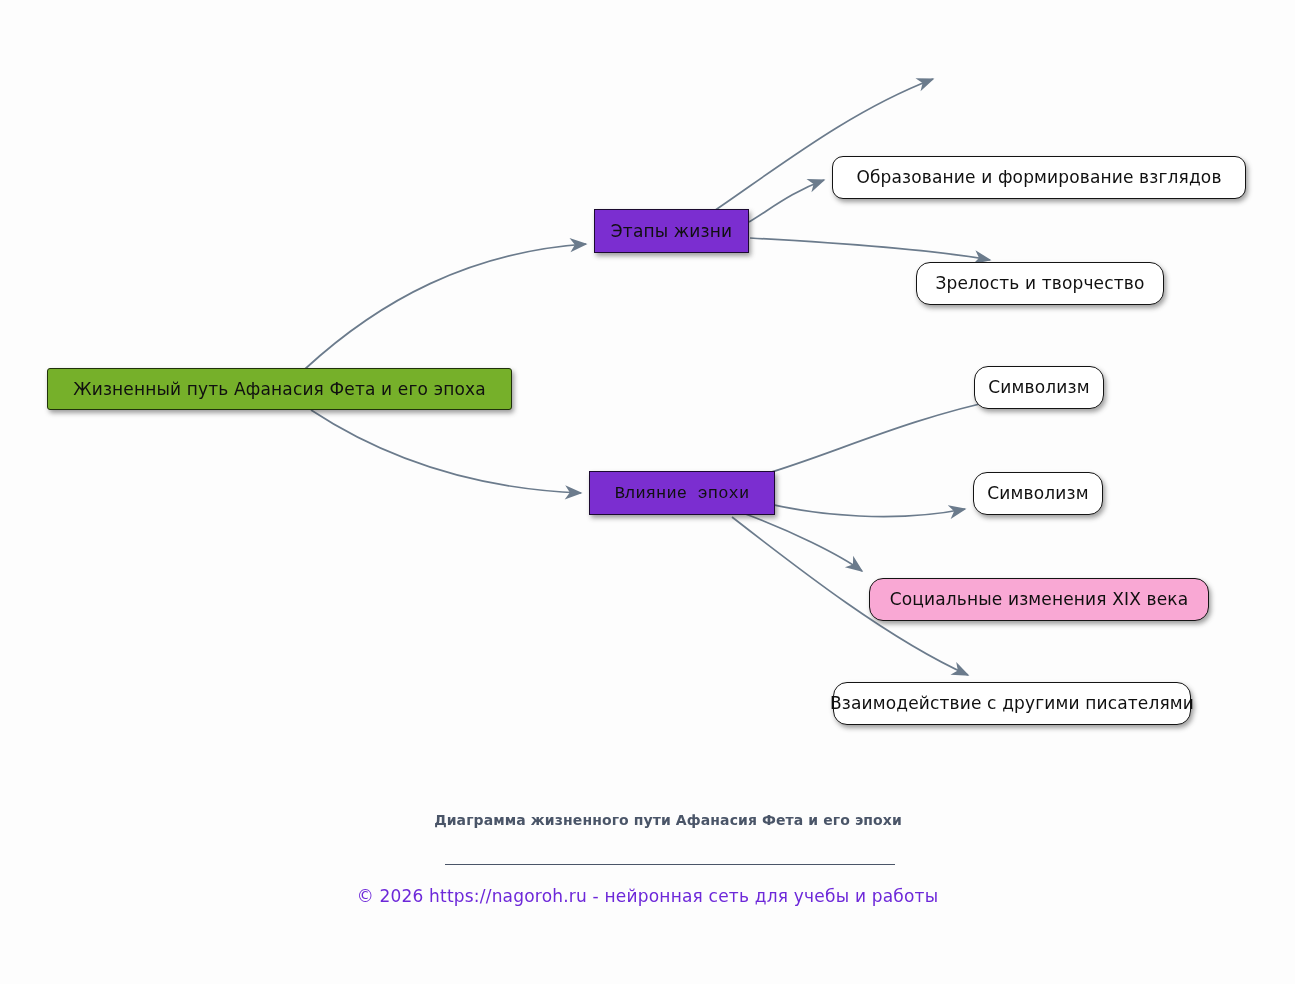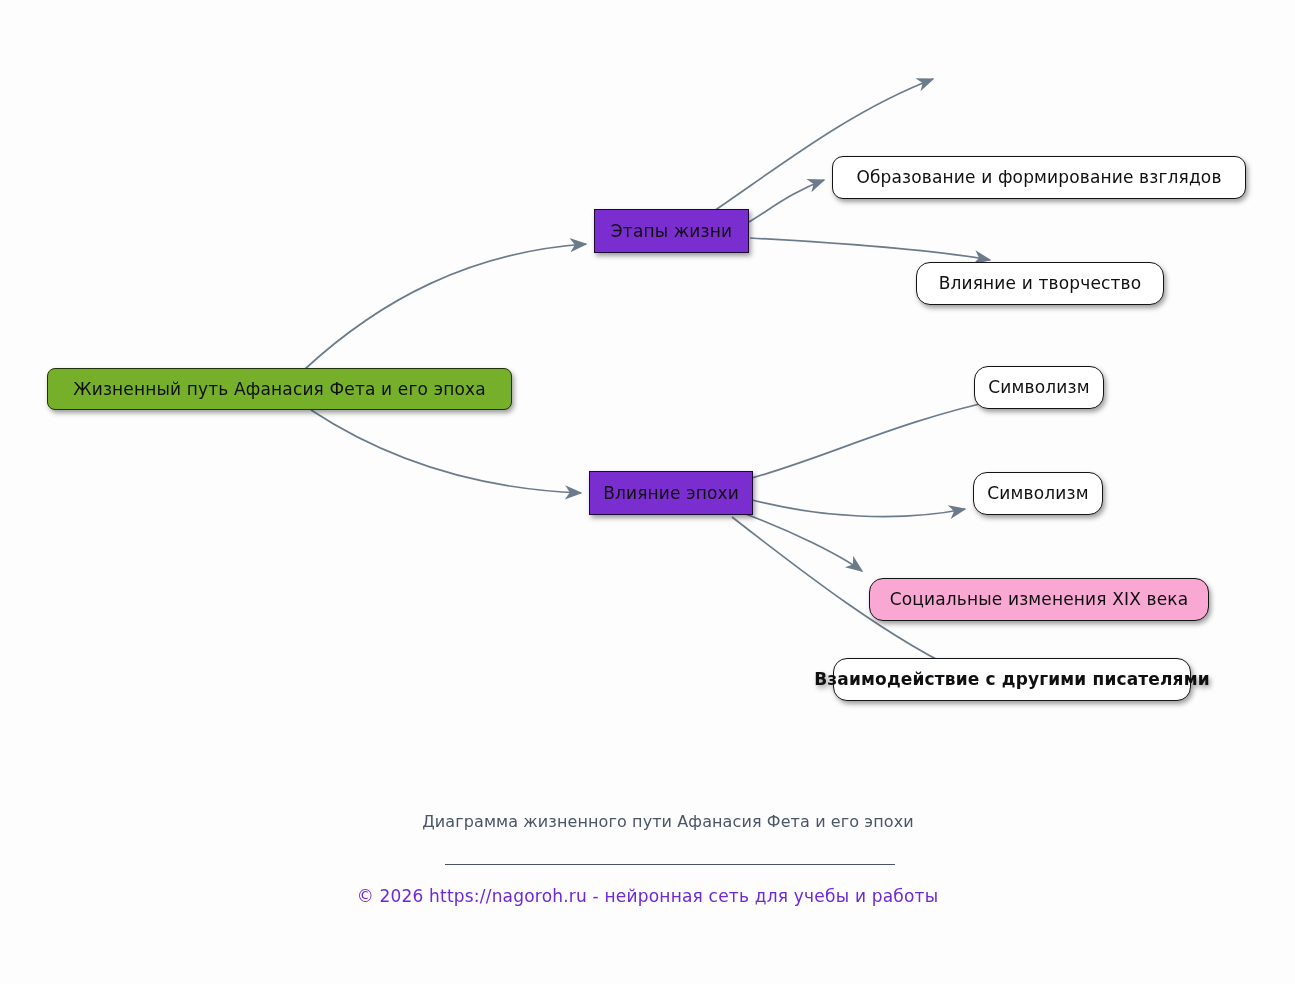--- a/index.html
+++ b/index.html
@@ -44,40 +44,40 @@
     font-size: 17px;
     line-height: 1;
     white-space: nowrap;
     letter-spacing: 0.15px;
     filter: drop-shadow(2px 3px 2.5px rgba(40,40,40,0.45));
   }
   .node.root {
     background: #76b02a;
     border-color: #20320b;
     border-width: 1.7px;
-    border-radius: 8px;
+    border-radius: 3px;
   }
   .node.branch {
     background: #7b2ed0;
     border-color: #1b0a30;
     border-width: 1.7px;
     border-radius: 0;
   }
   .node.leaf {
     border-color: #141414;
     background: #ffffff;
   }
   .footer-title {
     position: absolute;
     left: 398px;
     top: 812px;
     width: 540px;
     text-align: center;
-    font-size: 16px;
-    font-weight: normal;
+    font-size: 14px;
+    font-weight: bold;
     color: #4a5568;
     line-height: 1.28;
     letter-spacing: 0.1px;
   }
   .footer-rule {
     position: absolute;
     left: 445px;
     top: 864px;
     width: 450px;
     height: 0;
@@ -123,29 +123,29 @@
     </g>
   </svg>
 
   <div class="node root" style="left: 47px; top: 368px; width: 465px; height: 42px; background: rgb(118, 176, 42); border-color: rgb(32, 50, 11);">Жизненный путь Афанасия Фета и его эпоха</div>
 
   <div class="node branch" style="left: 594px; top: 209px; width: 155px; height: 44px; background: rgb(123, 46, 208); border-color: rgb(27, 10, 48);">Этапы жизни</div>
 
 
   <div class="node leaf" style="left: 832px; top: 156px; width: 414px; height: 43px; background: rgb(255, 255, 255); border-color: rgb(20, 20, 20); border-radius: 11px;">Образование и формирование взглядов</div>
 
-  <div class="node leaf" style="left: 916px; top: 262px; width: 248px; height: 43px; background: rgb(255, 255, 255); border-color: rgb(20, 20, 20);">Влияние и творчество</div>
+  <div class="node leaf" style="left: 916px; top: 262px; width: 248px; height: 43px; background: rgb(255, 255, 255); border-color: rgb(20, 20, 20);">Зрелость и творчество</div>
 
-  <div class="node branch" style="left: 589px; top: 471px; width: 164px; height: 44px; background: rgb(123, 46, 208); border-color: rgb(27, 10, 48);">Влияние эпохи</div>
+  <div class="node branch" style="left: 589px; top: 471px; width: 186px; height: 44px; background: rgb(123, 46, 208); border-color: rgb(27, 10, 48); font-family: Liberation Mono, monospace;">Влияние эпохи</div>
 
   <div class="node leaf" style="left: 974px; top: 366px; width: 130px; height: 43px; background: rgb(255, 255, 255); border-color: rgb(20, 20, 20);">Символизм</div>
 
   <div class="node leaf" style="left: 973px; top: 472px; width: 130px; height: 43px; background: rgb(255, 255, 255); border-color: rgb(20, 20, 20);">Символизм</div>
 
   <div class="node leaf" style="left: 869px; top: 578px; width: 340px; height: 43px; background: #f9a8d4; border-color: rgb(20, 20, 20);">Социальные изменения XIX века</div>
 
-  <div class="node leaf" style="left: 833px; top: 658px; width: 358px; height: 43px; background: rgb(255, 255, 255); border-color: rgb(20, 20, 20); font-weight: bold;">Взаимодействие с другими писателями</div>
+  <div class="node leaf" style="left: 833px; top: 682px; width: 358px; height: 43px; background: rgb(255, 255, 255); border-color: rgb(20, 20, 20);">Взаимодействие с другими писателями</div>
 
   <div class="footer-title" style="color: rgb(74, 85, 104);">Диаграмма жизненного пути Афанасия Фета и его эпохи</div>
   <div class="footer-rule" style="border-top-color: rgb(74, 85, 104);"></div>
   <div class="footer-credit" style="color: #6d28d9;">© 2026 https://nagoroh.ru - нейронная сеть для учебы и работы</div>
 
 </div>
 
 </body></html>

